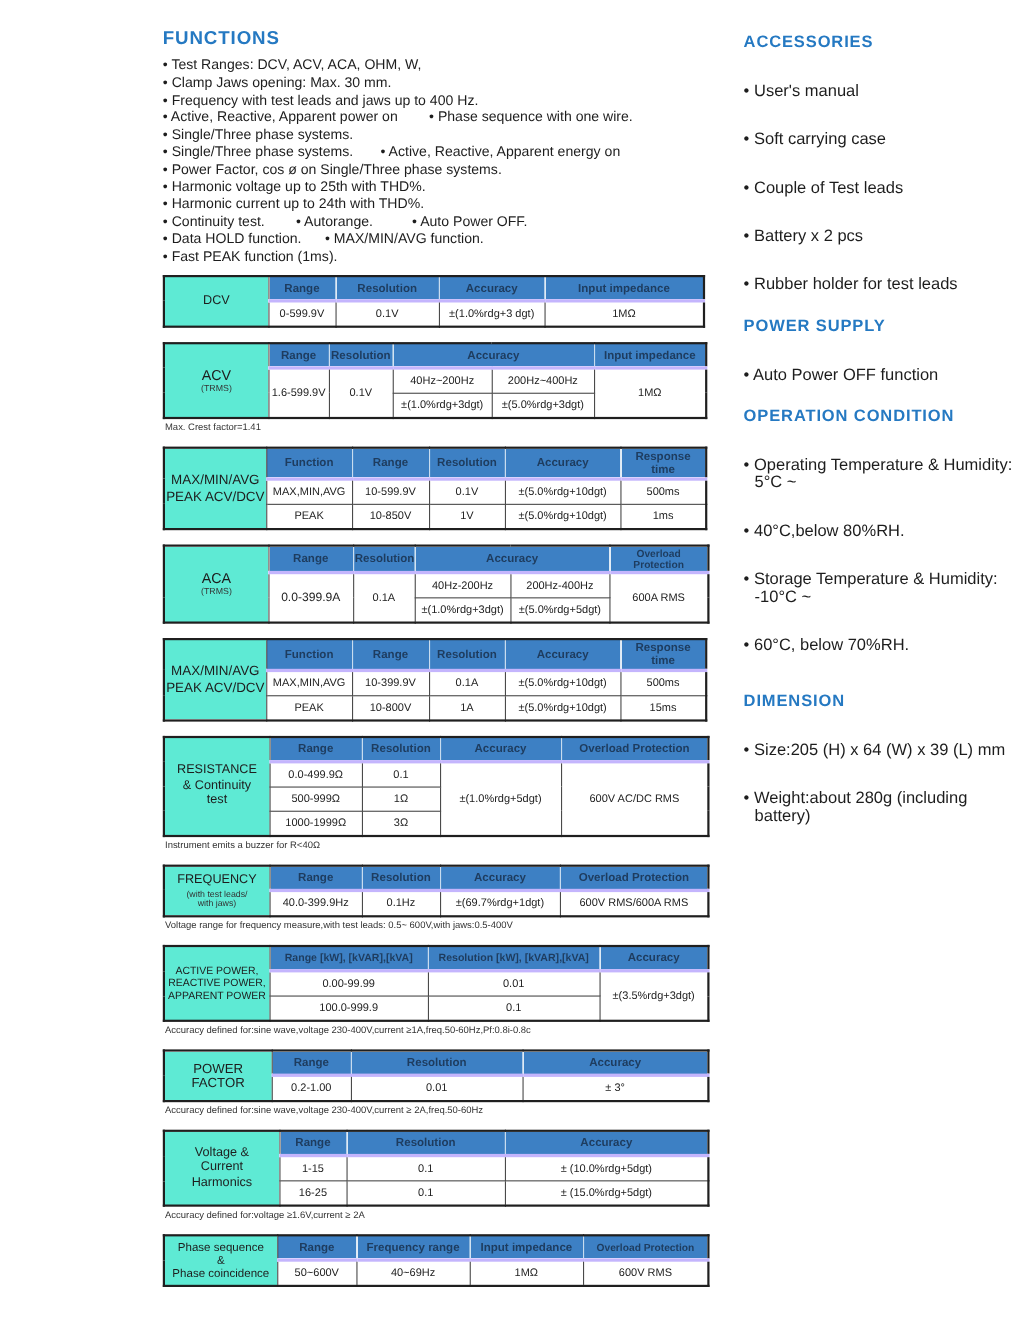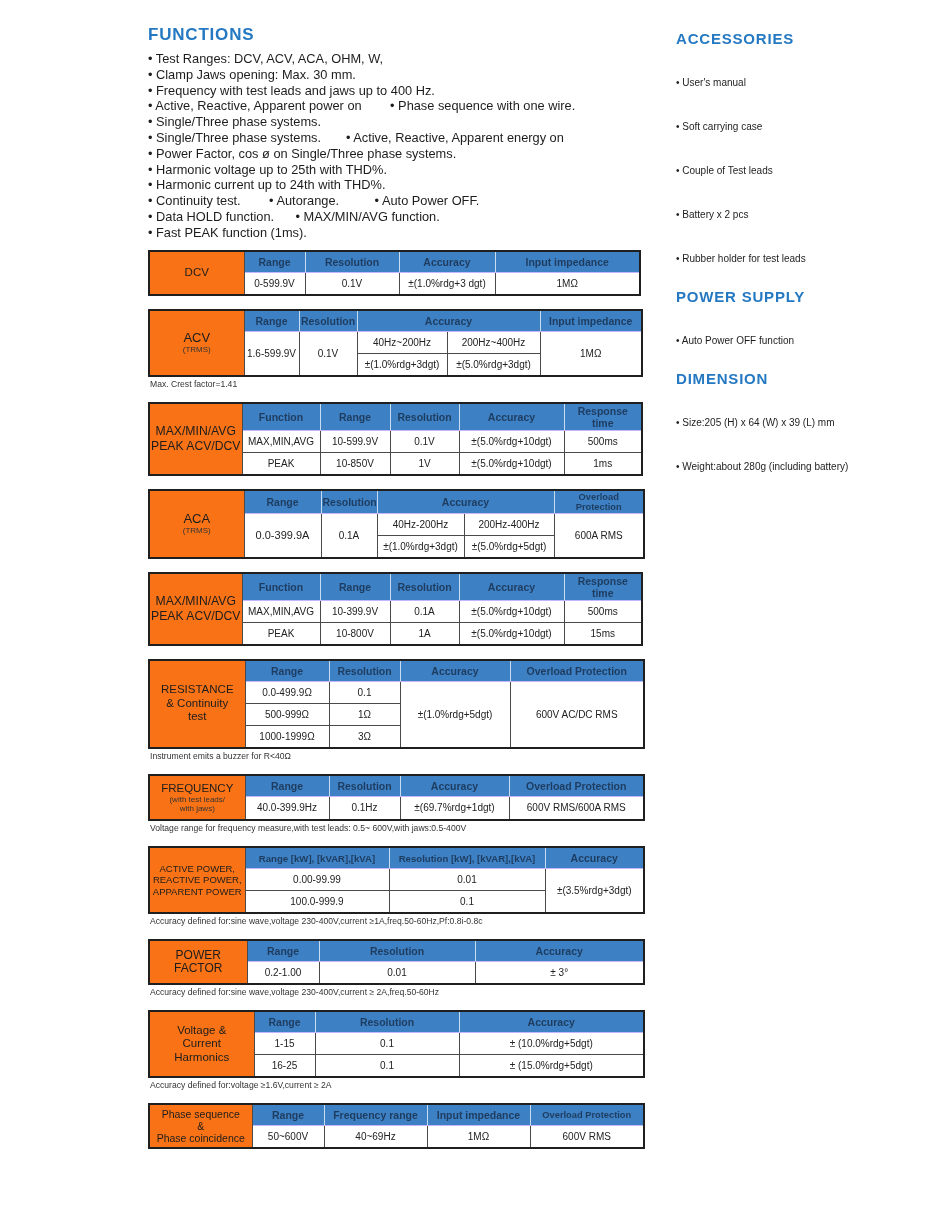--- a/index.html
+++ b/index.html
@@ -4,29 +4,29 @@
 <style>
   html,body{margin:0;padding:0;background:#ffffff;}
   body{width:935px;height:1210px;font-family:"Liberation Sans",sans-serif;color:#222;position:relative;overflow:hidden;}
   .page{position:relative;width:775px;height:1210px;background:#fff;}
   .left-col{position:absolute;left:148px;top:25px;width:505px;}
   .right-col{position:absolute;left:676px;top:30px;width:252px;}
   h1.sec{margin:0 0 6px 0;font-size:17px;font-weight:bold;color:#2579c2;letter-spacing:0.8px;}
   .right-col h1.sec{font-size:15px;margin:0 0 5px 0;}
   .blist{margin:0 0 9px 0;padding:0;list-style:none;}
   .blist li{font-size:12.8px;line-height:15.8px;white-space:pre-wrap;color:#1d1d1d;}
-  .right-col .blist li{font-size:10px;line-height:16px;padding-left:10px;text-indent:-10px;margin-top:28px;}
+  .right-col .blist li{font-size:15px;line-height:16px;padding-left:10px;text-indent:-10px;margin-top:28px;}
   .rsec{margin-bottom:21px;}
   .rsec.gap-lg{margin-bottom:34px;}
   .block{margin-bottom:13px;}
   table.spec{border-collapse:collapse;table-layout:fixed;border:2px solid #1f1f1f;}
   table.spec td,table.spec th{border:1px solid #4a4a4a;text-align:center;vertical-align:middle;padding:1px 1px;font-size:10px;color:#222;overflow:hidden;}
-  table.spec th{background:#3d80c4;color:#1e3c5f;font-weight:bold;font-size:10.5px;height:18px;border-right:1px solid #c8dcef;border-bottom:1px solid #c4b5fd;}
+  table.spec th{background:#3d80c4;color:#1e3c5f;font-weight:bold;font-size:10.5px;height:18px;border-right:1px solid #c8dcef;border-bottom:3px solid #c4b5fd;}
   table.spec td{height:19px;}
-  td.label{background:#f97316;border-right:1px solid #333;}
+  td.label{background:#5eead4;border-right:1px solid #333;}
   .lbl-main{font-size:11.5px;color:#1d1d1d;white-space:pre-line;line-height:13.5px;}
   .lbl-main.big{font-size:12.2px;line-height:15px;}
   .lbl-main.small{font-size:9.5px;line-height:11.5px;}
   .lbl-sub{font-size:8px;color:#333;white-space:pre-line;line-height:9px;}
   .footnote{font-size:8.6px;color:#333;margin:2px 0 0 2px;line-height:10px;}
   .subrow td{height:16px;}
   .sm{font-size:8.6px;}
 </style>
 </head>
 <body>
@@ -443,20 +443,30 @@
           <li>• Rubber holder for test leads</li>
         </ul>
     </div>
     <div class="rsec">
       <h1 class="sec">POWER SUPPLY</h1>
       <ul class="blist">
 
           <li>• Auto Power OFF function</li>
         </ul>
     </div>
+    <div class="rsec gap-lg">
+      <h1 class="sec">OPERATION CONDITION</h1>
+      <ul class="blist">
+
+      <li>• Operating Temperature &amp; Humidity: 5°C ~</li>
+          <li>• 40°C,below 80%RH.</li>
+          <li>• Storage Temperature &amp; Humidity: -10°C ~</li>
+          <li>• 60°C, below 70%RH.</li>
+        </ul>
+    </div>
     <div class="rsec">
       <h1 class="sec">DIMENSION</h1>
       <ul class="blist">
 
       <li>• Size:205 (H) x 64 (W) x 39 (L) mm</li>
           <li>• Weight:about 280g (including battery)</li>
         </ul>
     </div>
   </div>
 

